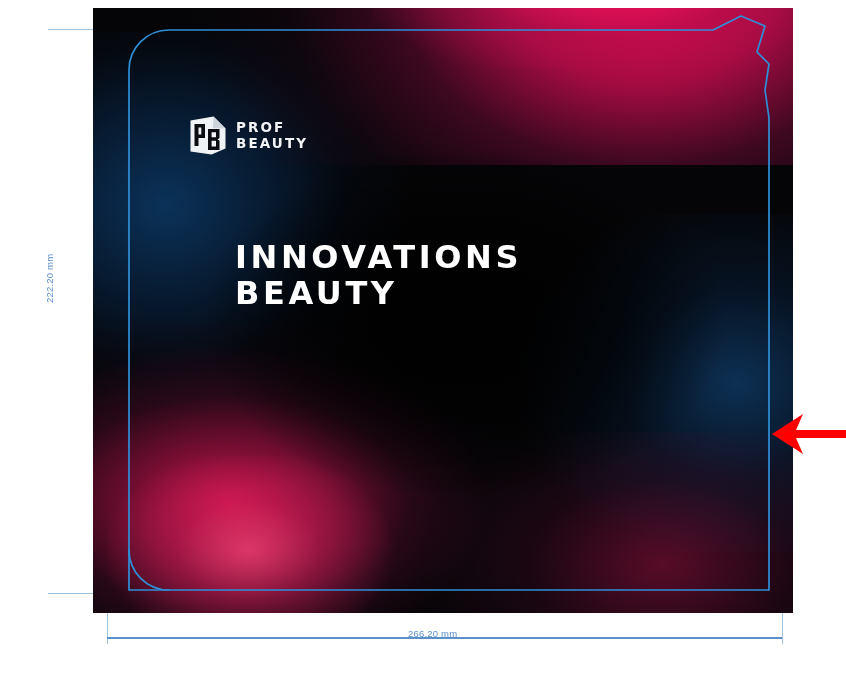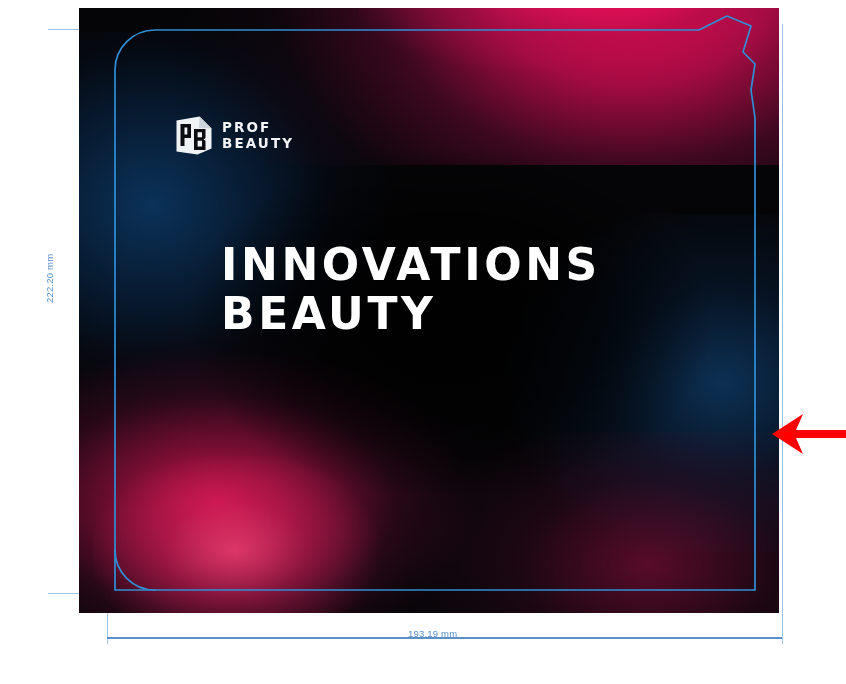--- a/index.html
+++ b/index.html
@@ -17,21 +17,21 @@
     position: relative;
     width: 846px;
     height: 684px;
     background: #ffffff;
     overflow: hidden;
   }
 
   
   #artboard {
     position: absolute;
-    left: 79px;
+    left: 93px;
     top: 8px;
     width: 700px;
     height: 605px;
     background: #050507;
     overflow: hidden;
   }
 
   
   .glow {
     position: absolute;
@@ -152,21 +152,21 @@
     white-space: nowrap;
   }
 
   
   #headline {
     position: absolute;
     left: 142px;
     top: 232px;
     color: #ffffff;
     font-family: "DejaVu Sans", sans-serif;
-    font-size: 44px;
+    font-size: 32px;
     font-weight: 700;
     letter-spacing: 3.6px;
     line-height: 1.12;
     white-space: nowrap;
   }
   #headline .hl-line { display: block; }
 
   
   #dieline-svg {
     position: absolute;
@@ -228,21 +228,21 @@
 
   <div class="guide guide-h" style="left:48px; top:29px; width:300px;"></div>
   <div class="guide guide-h" style="left:48px; top:593px; width:300px;"></div>
   <div class="guide guide-v" style="left:107px; top:24px; width:1px; height:620px;"></div>
   <div class="guide guide-v" style="left:782px; top:24px; width:1px; height:620px;"></div>
 
   <div class="dimline dimline-v" style="left:107px; top:29px; height:564px;"></div>
   <div class="dimline dimline-h" style="left:107px; top:637px; width:675px;"></div>
 
   <div class="dim-label" id="dim-label-height">222.20 mm</div>
-  <div class="dim-label" id="dim-label-width">193.19 mm</div>
+  <div class="dim-label" id="dim-label-width">266.20 mm</div>
 
   <div id="artboard">
 
     <div class="glow" id="glow-left-blue"></div>
     <div class="glow" id="glow-right-blue"></div>
     <div class="glow" id="glow-top-magenta"></div>
     <div class="glow" id="glow-top-red-edge"></div>
     <div class="glow" id="glow-bottom-crimson"></div>
     <div class="glow" id="glow-bottom-pink-core"></div>
     <div class="glow" id="glow-bottom-right"></div>

